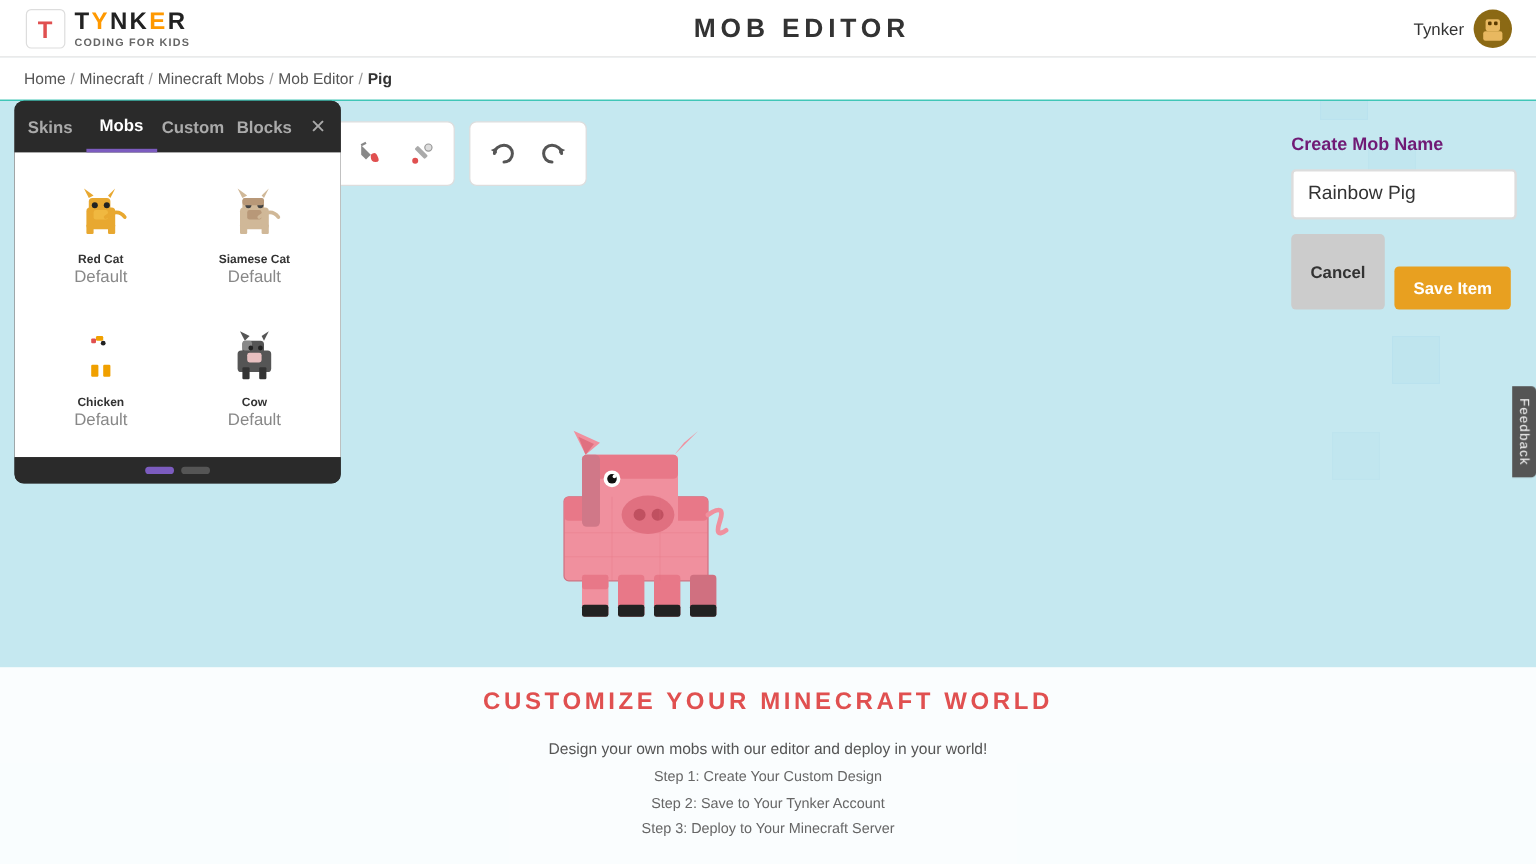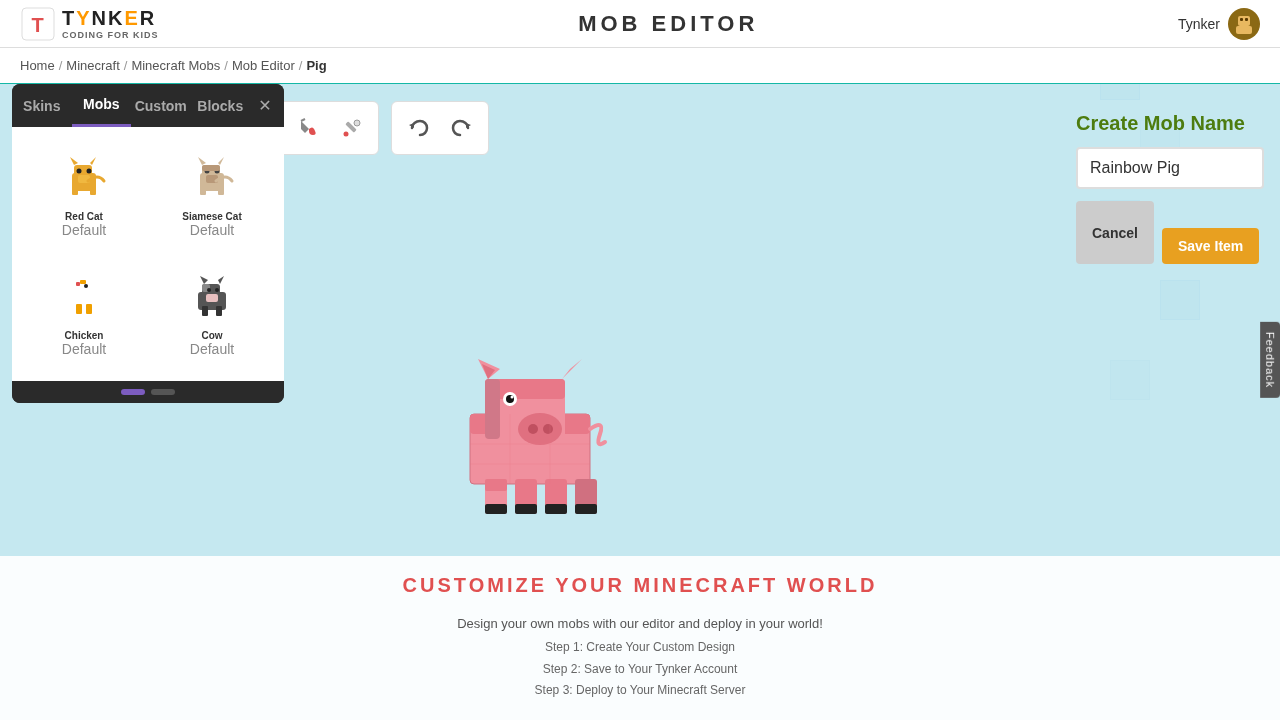--- a/index.html
+++ b/index.html
@@ -219,21 +219,21 @@
 
     
     .right-panel {
       width: 220px;
       padding: 16px;
       display: flex;
       flex-direction: column;
       gap: 12px;
     }
     .create-mob-title {
-      font-size: 20px; font-weight: 700; color: #4d7c0f;
+      font-size: 15px; font-weight: 700; color: #701a75;
     }
     .mob-name-input {
       width: 100%;
       padding: 10px 12px;
       border: 2px solid #ddd;
       border-radius: 4px;
       font-size: 16px;
       color: #333;
       outline: none;
     }

